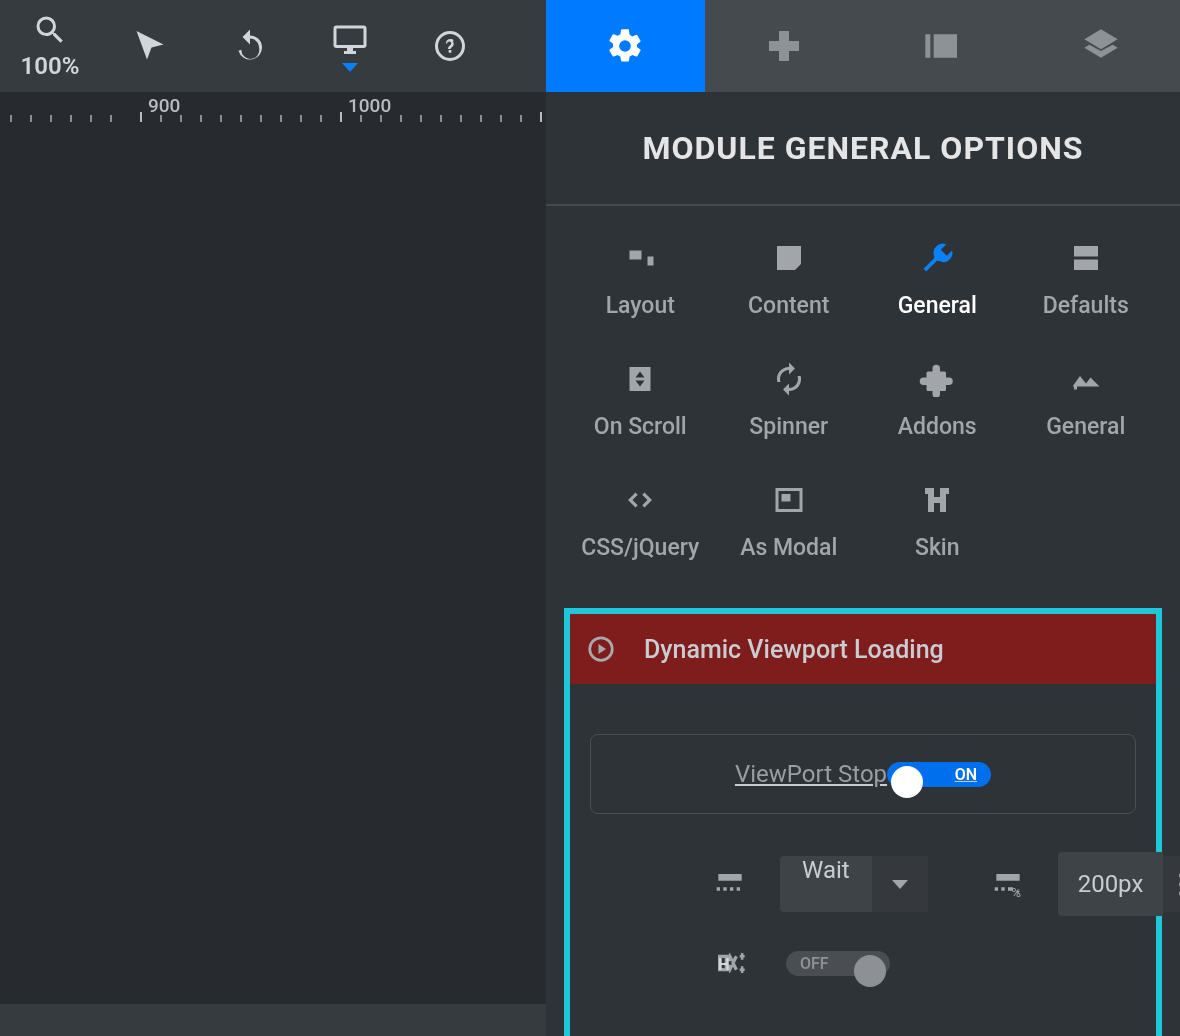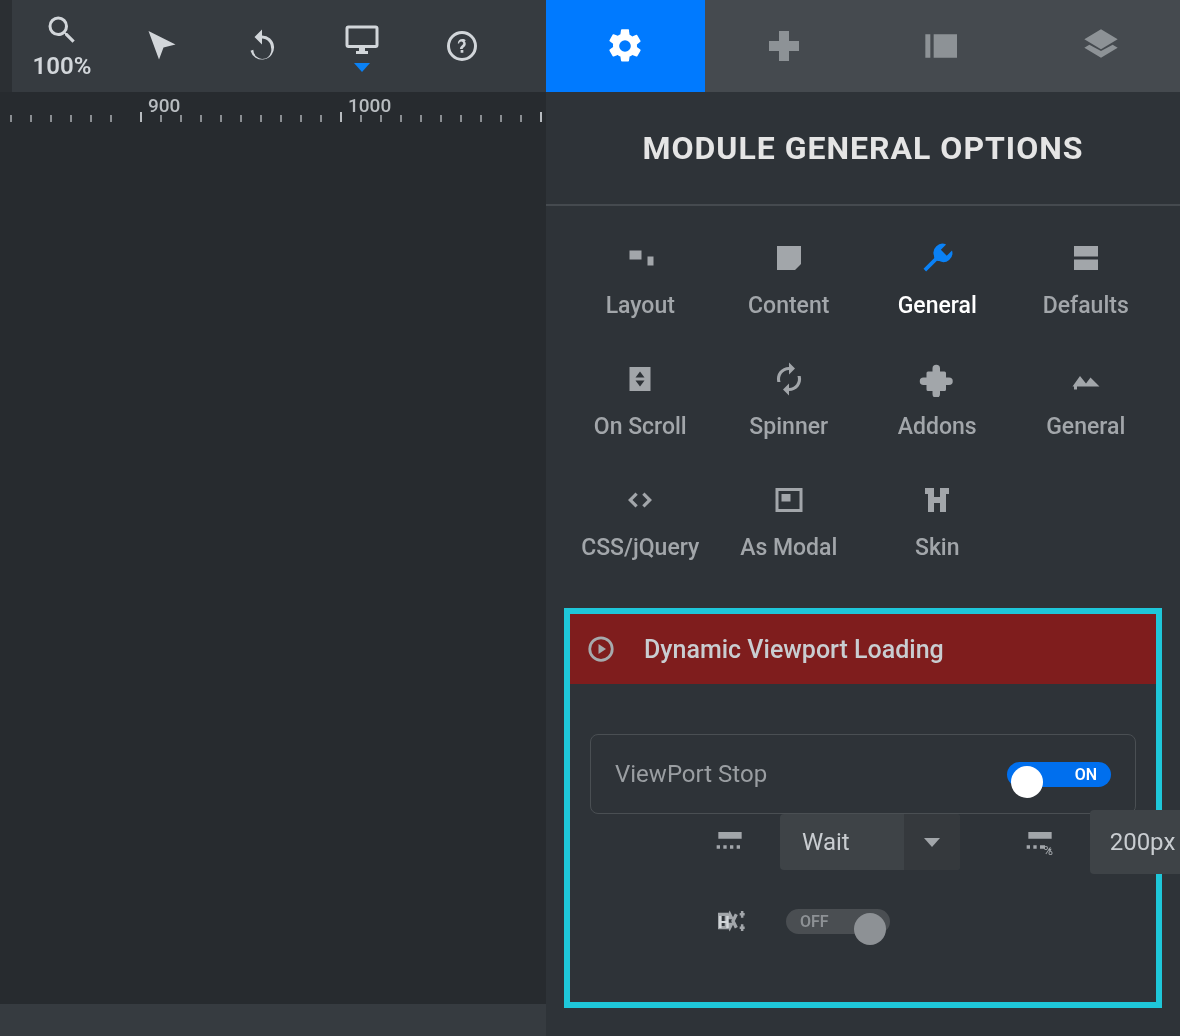--- a/index.html
+++ b/index.html
@@ -7,21 +7,21 @@
   body {
     font-family: -apple-system, BlinkMacSystemFont, "Segoe UI", Roboto, Arial, sans-serif;
     background: #2b2f33;
     color: #c8ccd0;
     position: relative;
   }
 
   
   .topbar {
     position: absolute;
-    left: 12px; top: 0;
+    left: 0; top: 0;
     width: 546px; height: 92px;
     background: #363b40;
     display: flex;
     align-items: center;
   }
   .topbar .tool {
     width: 100px; height: 92px;
     display: flex; flex-direction: column;
     align-items: center; justify-content: center;
     cursor: pointer;
@@ -142,22 +142,24 @@
   }
   .card-header svg { width: 30px; height: 30px; stroke:#a6aaad; fill:none; stroke-width:2.2; margin-right:28px; }
   .card-header .ctitle { font-size: 25px; font-weight:500; color:#c9cdd1; }
 
   .card-body { padding: 50px 20px 30px 20px; }
 
   .field-row {
     border: 1px solid #4a4f53;
     border-radius: 8px;
     height: 80px;
-    display: flex; align-items: center; justify-content: space-between;
+    display: flex; align-items: center; justify-content: center;
     padding: 0 24px;
+    margin-bottom: 42px;
+    text-decoration: underline;
   }
   .field-label { font-size: 24px; color:#9a9ea2; }
 
   
   .toggle {
     width: 104px; height: 25px;
     border-radius: 20px;
     display:flex; align-items:center;
     position:relative;
     cursor:pointer;
@@ -168,25 +170,24 @@
   .toggle.on .knob { position:absolute; left:4px; top:4px; width:32px; height:32px; border-radius:50%; background:#fff; }
   .toggle.off { background:#4a4e52; color:#8d9195; justify-content:flex-start; padding-left:14px; }
   .toggle.off .knob { position:absolute; right:4px; top:4px; width:32px; height:32px; border-radius:50%; background:#8d9195; }
 
   .option-rows { padding-left: 120px; }
   .option-row { display:flex; align-items:center; margin-bottom: 28px; gap: 30px; }
   .opt-icon { width:46px; height:46px; display:flex; align-items:center; justify-content:center; }
   .opt-icon svg { width:40px; height:40px; fill:#a2a6aa; }
 
   .select-box {
-    display:flex; align-items:center;
+    display:flex; align-items:flex-start;
     background:#3e4347; border-radius:4px;
     height:56px;
     cursor:pointer;
-    gap:32px;
   }
   .select-box .sel-text { padding:0 22px; font-size:24px; color:#c9cdd1; }
   .select-box .sel-caret {
     width:56px; height:56px; background:#35393d;
     display:flex; align-items:center; justify-content:center;
     border-top-right-radius:4px; border-bottom-right-radius:4px;
   }
   .select-box .sel-caret::after {
     content:''; width:0; height:0;
     border-left:8px solid transparent;

